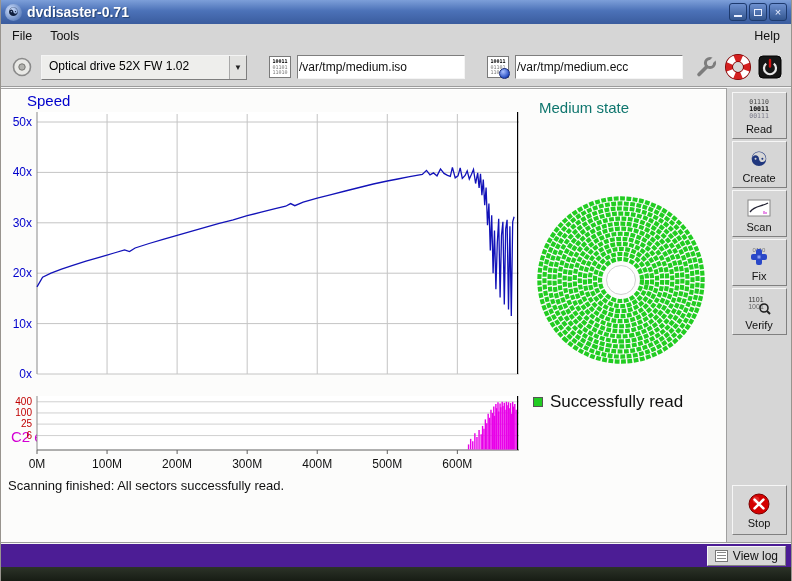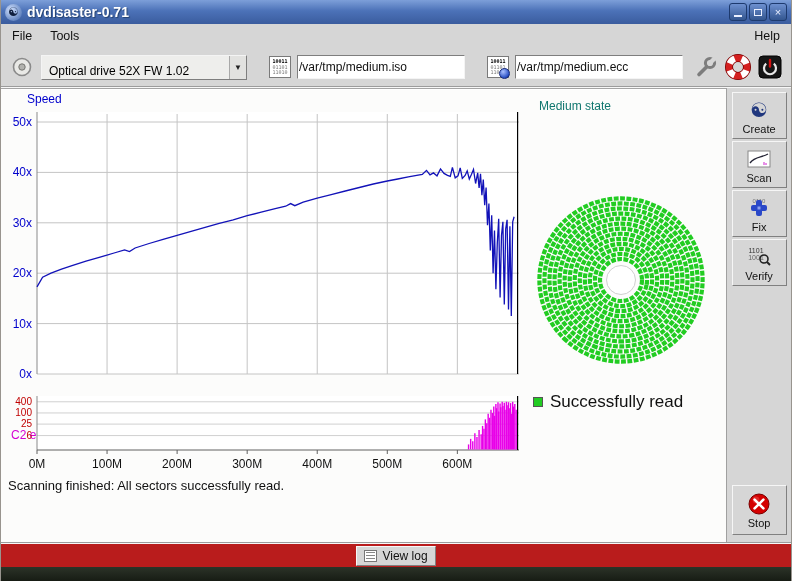--- a/index.html
+++ b/index.html
@@ -18,57 +18,57 @@
 
 .menubar{height:24px;flex:0 0 24px;display:flex;align-items:center;font-size:12.5px;color:#111;padding:0 2px}
 .menu-item{padding:3px 9px}
 .menu-help{margin-left:auto}
 
 
 .toolbar{height:38px;flex:0 0 38px;display:flex;align-items:center;padding:0 8px;gap:6px}
 .sep-h{height:2px;flex:0 0 2px;border-top:1px solid #9c9c9c;border-bottom:1px solid #f7f7f7}
 .tool-icon{width:26px;height:26px;display:flex;align-items:center;justify-content:center}
 .combo{display:flex;height:25px;border:1px solid;border-color:#f4f4f4 #7e7e7e #7e7e7e #f4f4f4;background:#eeeeec;width:206px}
-.combo-text{flex:1;font-size:12px;padding:8px 7px;white-space:nowrap;overflow:hidden}
+.combo-text{flex:1;font-size:12px;padding:3px 7px;white-space:nowrap;overflow:hidden}
 .combo-arrow{width:17px;border-left:1px solid #a8a8a8;display:flex;align-items:center;justify-content:center;font-size:8px;color:#222;background:#e2e2e0}
 .entry{width:168px;height:24px;border:1px solid;border-color:#7e7e7e #f4f4f4 #f4f4f4 #7e7e7e;background:#fff;font-size:12px;padding:0 1px;font-family:"Liberation Sans",sans-serif;color:#111}
 .chip{width:22px;height:22px;background:#fff;border:1px solid #7a7a7a;font-family:"DejaVu Sans Mono",monospace;font-size:5px;line-height:5.5px;text-align:center;padding-top:2px;position:relative;overflow:visible}
 .chip .b1{font-weight:bold;color:#000}
 .chip .b2{color:#777}
 .chip .ball{position:absolute;right:-2px;bottom:-2px;width:11px;height:11px;border-radius:50%;background:radial-gradient(circle at 35% 30%,#aac0ff,#2a50c4 70%,#14287a);border:1px solid #14287a}
 .spacer1{width:10px}
 .push{margin-left:auto}
 
 
 .main{flex:1;display:flex;min-height:0}
 .left-panel{width:727px;background:#fcfcfb;display:flex;flex-direction:column}
 .status-area{padding:5px 8px 4px 8px}
 .status-line1{font-size:13px;color:#111}
 .status-line2{font-size:13px;color:#111;font-style:italic;margin-top:3px}
 .sep-thin{height:2px;border-top:1px solid #a4a4a4;border-bottom:1px solid #fff}
 .chart-region{position:relative;flex:1}
-.chart-title{position:absolute;font-size:12px}
+.chart-title{position:absolute;font-size:15px}
 .legend{position:absolute;left:532px;top:302px}
 .legend-item{display:flex;align-items:center;margin-bottom:11px}
 .legend-swatch{width:10px;height:10px;border:1px solid #555;margin-right:7px}
 .legend-label{font-size:17px;color:#111}
 .scan-status{position:absolute;left:7px;top:388px;font-size:13px;color:#111}
 
 
 .sidebar{width:65px;background:#d6d6d6;border-left:1px solid #a0a0a0;display:flex;flex-direction:column;align-items:center;padding:4px 0 6px 0}
 .tool-btn{width:55px;height:47px;margin-bottom:2px;background:#d6d6d6;border:1px solid;border-color:#f6f6f6 #808080 #808080 #f6f6f6;display:flex;flex-direction:column;align-items:center;justify-content:center}
 .tb-icon{height:26px;display:flex;align-items:center;justify-content:center}
 .tb-label{font-size:11px;color:#111;margin-top:0px}
 .bin{font-family:"DejaVu Sans Mono",monospace;font-size:6.5px;line-height:7px;text-align:center}
 .bin .l1{color:#444}.bin .l2{color:#000;font-weight:bold}.bin .l3{color:#7a7a8a}
 .yinyang{font-size:20px;color:#20377e;line-height:20px}
 .stop-btn{margin-top:auto;height:50px}
 
 
-.bottombar{height:24px;flex:0 0 24px;border-top:1px solid #f7f7f7;box-shadow:0 -1px 0 #9c9c9c;display:flex;align-items:center;justify-content:center;padding:0 5px;background:#b91c1c}
+.bottombar{height:24px;flex:0 0 24px;border-top:1px solid #f7f7f7;box-shadow:0 -1px 0 #9c9c9c;display:flex;align-items:center;justify-content:flex-end;padding:0 5px;background:#4c1d95}
 .viewlog-btn{display:flex;align-items:center;gap:5px;height:20px;padding:0 7px;background:#d6d6d6;border:1px solid;border-color:#f6f6f6 #808080 #808080 #f6f6f6;font-size:12px;color:#111}
 .vl-icon{width:13px;height:12px;background:#fff;border:1px solid #777;display:flex;flex-direction:column;justify-content:space-evenly;padding:0 1px}
 .vl-icon i{display:block;height:1px;background:#888}
 .desktop-strip{height:14px;flex:0 0 14px;background:linear-gradient(to bottom,#2c3328,#171c14)}
 svg text{font-family:"Liberation Sans",sans-serif}
 </style>
 </head>
 <body>
 
 <div class="window">
@@ -269,20 +269,30 @@
           </div>
         </div>
 
         <div class="scan-status">Scanning finished: All sectors successfully read.</div>
       </div>
     </div>
 
     <div class="sidebar">
       <div class="tool-btn">
         <div class="tb-icon">
+          <div class="bin">
+            <div class="l1">01110</div>
+            <div class="l2">10011</div>
+            <div class="l3">00111</div>
+          </div>
+        </div>
+        <div class="tb-label">Read</div>
+      </div>
+      <div class="tool-btn">
+        <div class="tb-icon">
             <span class="yinyang">☯</span>
           </div>
         <div class="tb-label">Create</div>
       </div>
       <div class="tool-btn">
         <div class="tb-icon">
           <svg width="24" height="18" viewBox="0 0 24 18">
             <rect x="1" y="1" width="22" height="16" fill="#fff" stroke="#888"></rect>
             <path d="M3 13 C8 6 14 8 21 4" fill="none" stroke="#223" stroke-width="1.3"></path>
             <path d="M17 15 v-3 M19 15 v-2" stroke="#d020d0" stroke-width="1"></path>

